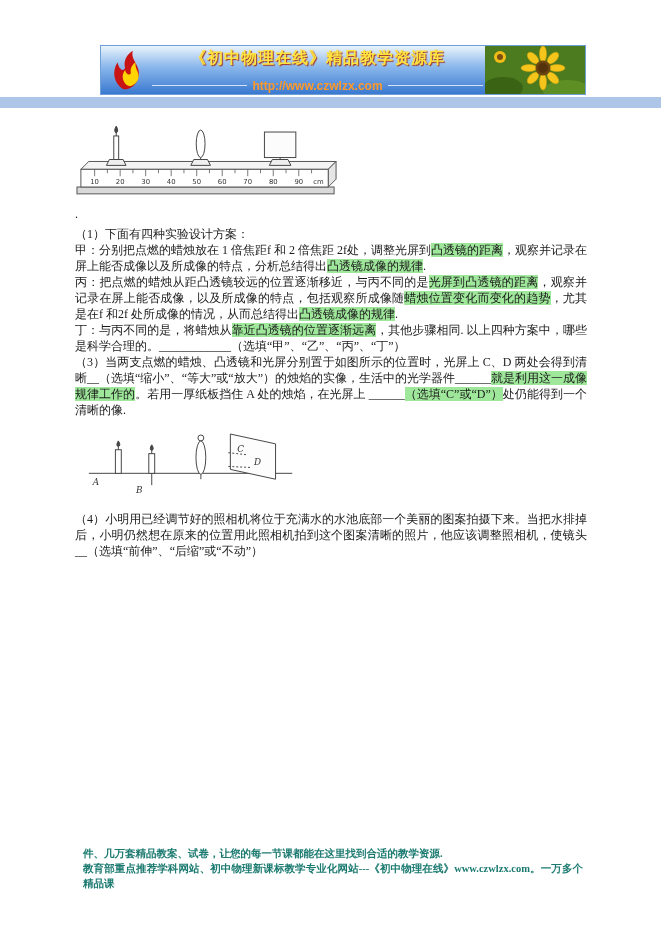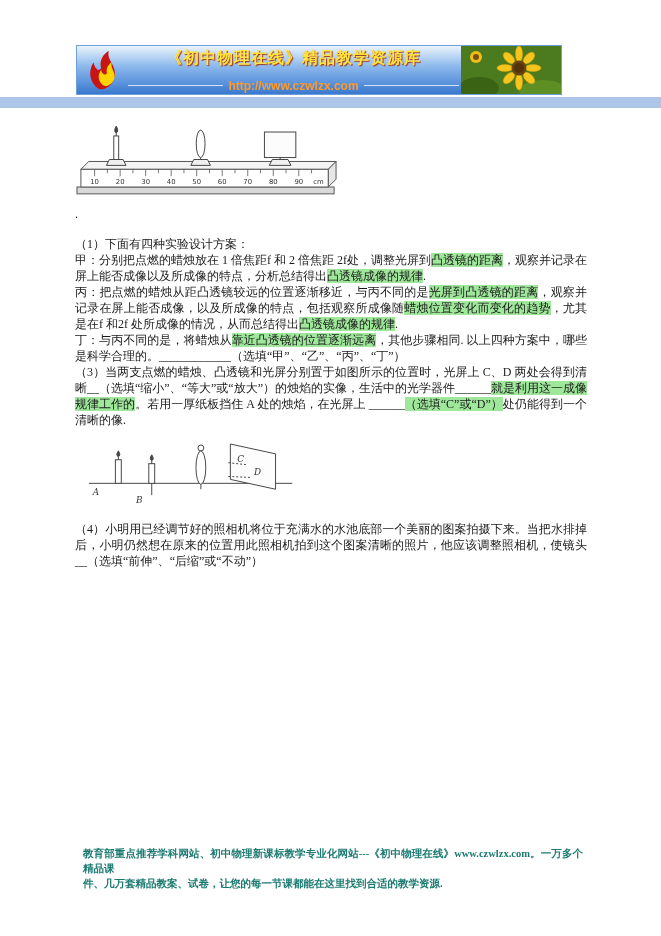--- a/index.html
+++ b/index.html
@@ -6,21 +6,21 @@
   * { margin:0; padding:0; box-sizing:border-box; }
   html,body { background:#ffffff; }
   body {
     width:661px; height:936px; position:relative; overflow:hidden;
     font-family:"Liberation Serif","DejaVu Serif",serif; color:#1a1a1a;
   }
   .page { position:absolute; inset:0; }
 
   
   .banner {
-    position:absolute; left:76px; top:45px; width:486px; height:50px;
+    position:absolute; left:100px; top:45px; width:486px; height:50px;
     display:flex; align-items:center;
     background:linear-gradient(180deg,#eaf4fc 0%,#8db9ec 42%,#3a79d0 100%);
     border:1px solid #6f9fd8; overflow:hidden;
   }
   .banner-logo { flex:0 0 auto; width:46px; height:46px; margin-left:3px; }
   .banner-center { flex:1 1 auto; text-align:center; padding:0 2px; }
   .banner-title {
     font-size:16px; font-weight:bold; letter-spacing:1px;
     color:var(--banner-title,#ffe33f);
     text-shadow:1px 1px 1px #a03020;
@@ -39,21 +39,21 @@
   
   .strip { position:absolute; left:0; top:97px; width:661px; height:11px; background:var(--strip,#adc6e8); }
 
   
   .content { position:absolute; left:75px; top:110px; width:512px; font-size:12px; line-height:16px; }
   .para { text-align:justify; }
   .hl { background:var(--highlight,#9fe89b); }
   .fig { display:block; }
   .fig1 { margin:8px 0 0 0; }
   .fig2 { margin:6px 0 4px 6px; }
-  .qpart1 { margin-top:14px; }
+  .qpart1 { margin-top:4px; }
   svg text { font-family:"DejaVu Sans","Liberation Sans",sans-serif; fill:#333; }
   svg text.lbl { font-family:"DejaVu Serif","Liberation Serif",serif; font-style:italic; }
 
   
   .footer {
     position:absolute; left:83px; top:846px; width:500px;
     font-size:10.5px; line-height:15px; font-weight:bold;
     color:var(--footer-text,#1b7a70); text-align:justify;
   }
 </style>
@@ -192,17 +192,17 @@
       </svg>
     </div>
 
     <div>
         <p class="para"><span>（4）小明用已经调节好的照相机将位于充满水的水池底部一个美丽的图案拍摄下来。当把水排掉后，小明仍然想在原来的位置用此照相机拍到这个图案清晰的照片，他应该调整照相机，使镜头</span><span>__</span><span>（选填“前伸”、“后缩”或“不动”）</span></p>
       </div>
 
   </div>
 
   <div class="footer">
+    <div>件、几万套精品教案、试卷，让您的每一节课都能在这里找到合适的教学资源.</div>
     <div>教育部重点推荐学科网站、初中物理新课标教学专业化网站---《初中物理在线》www.czwlzx.com。一万多个精品课</div>
-    <div>件、几万套精品教案、试卷，让您的每一节课都能在这里找到合适的教学资源.</div>
   </div>
 
 </div>
 
 </body></html>

